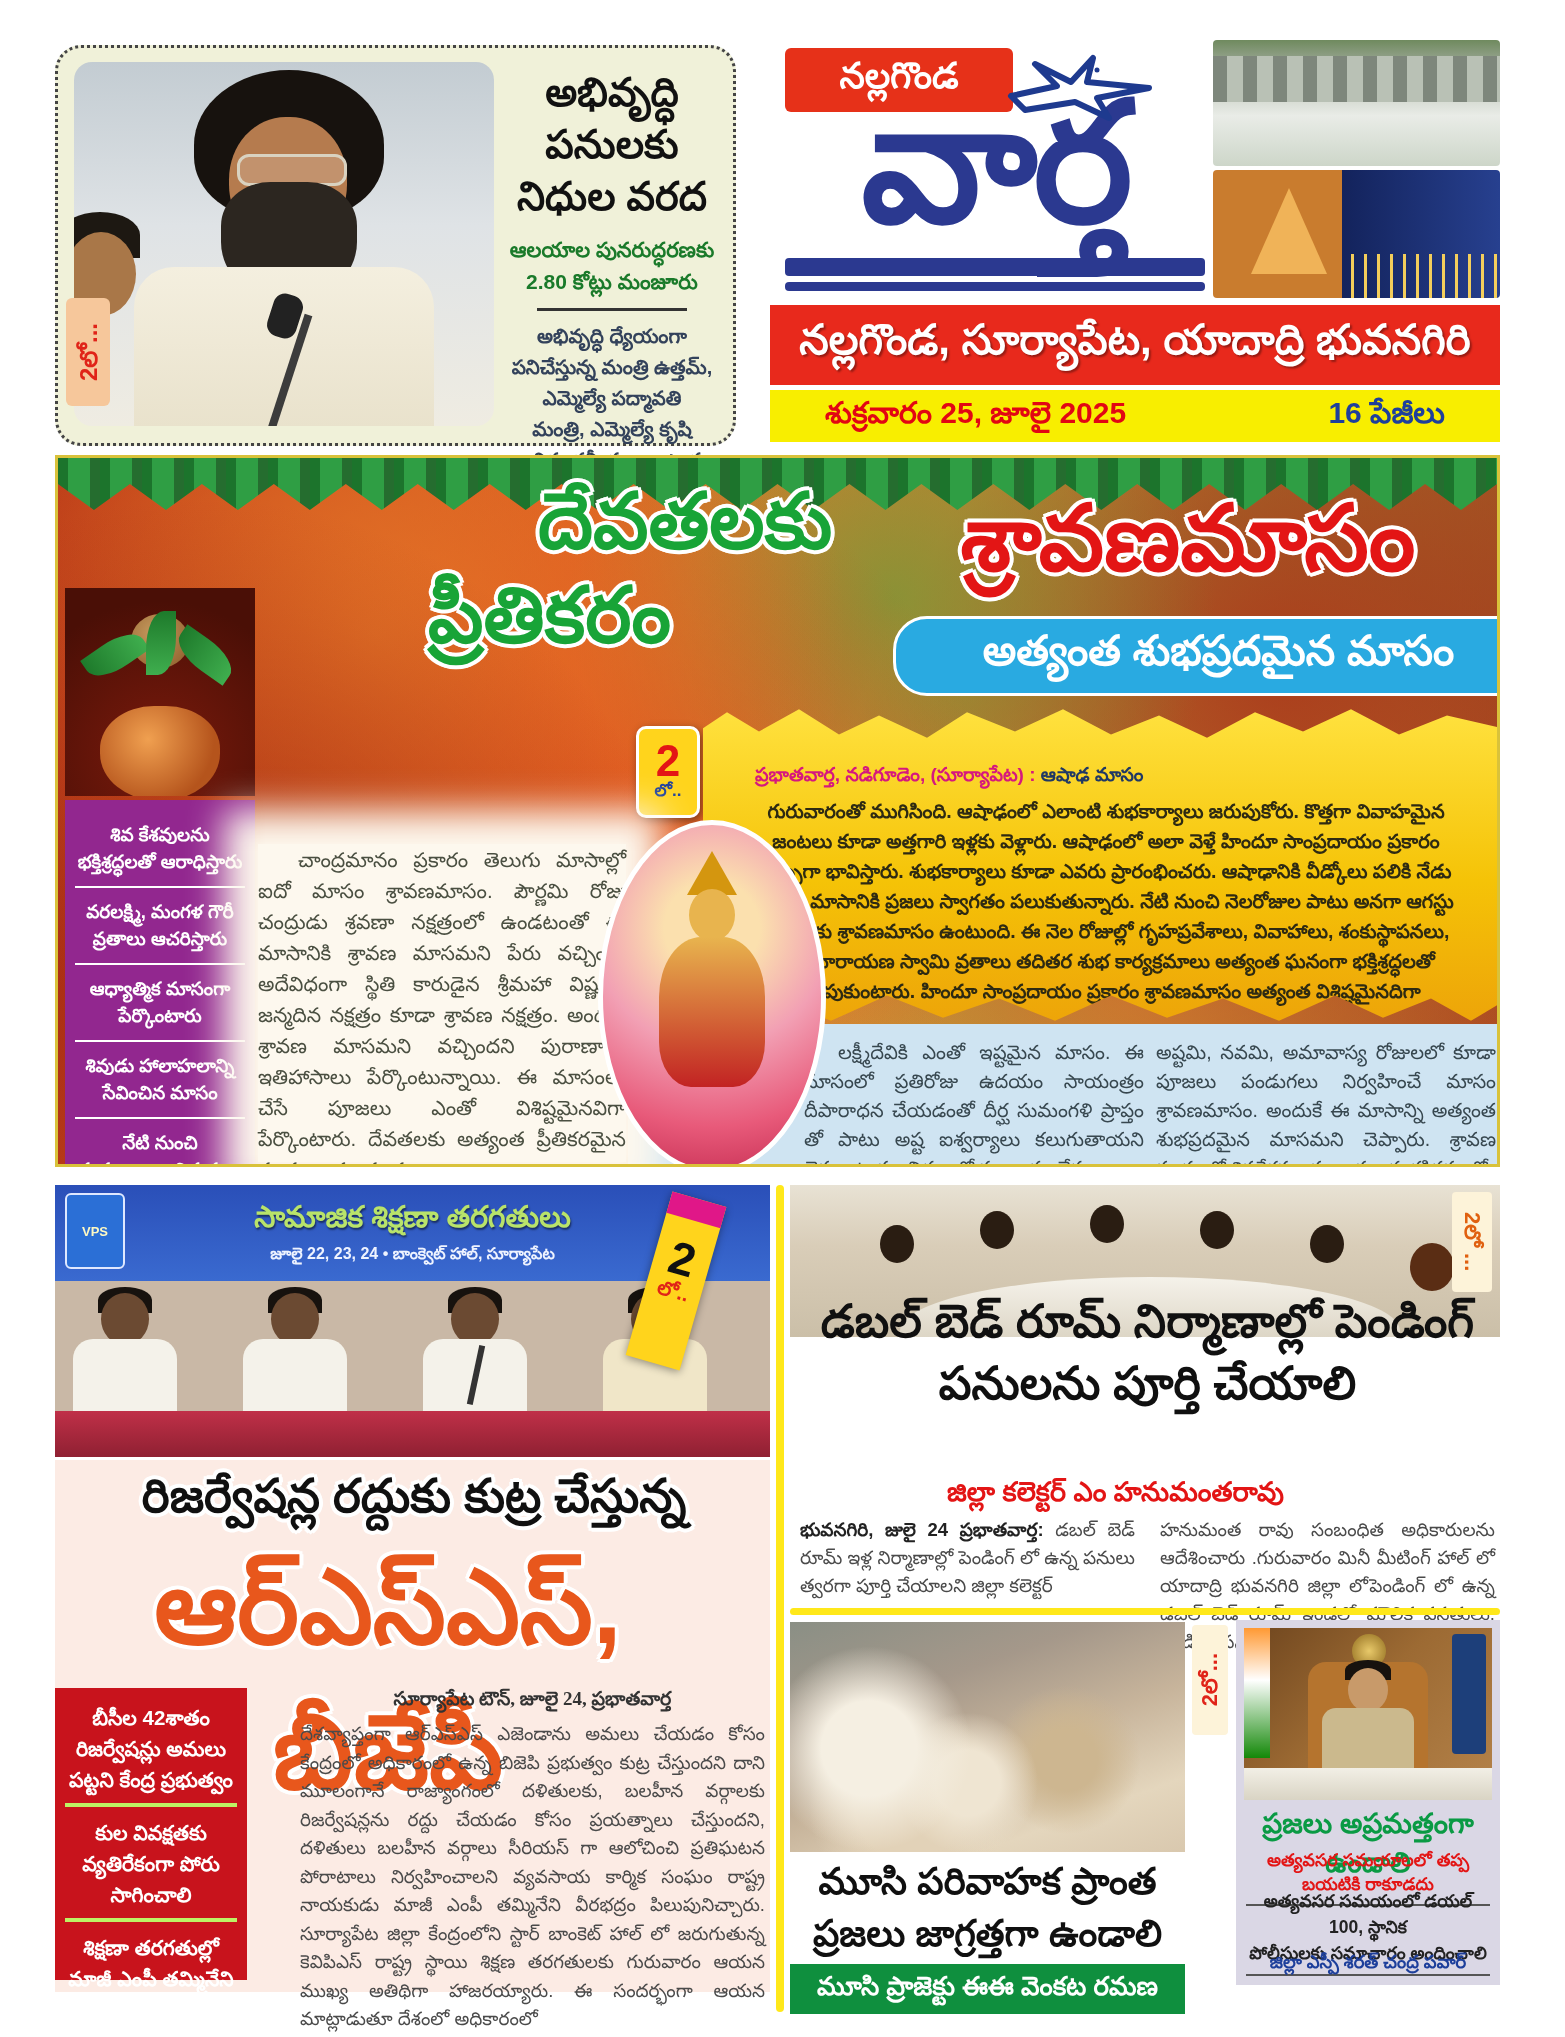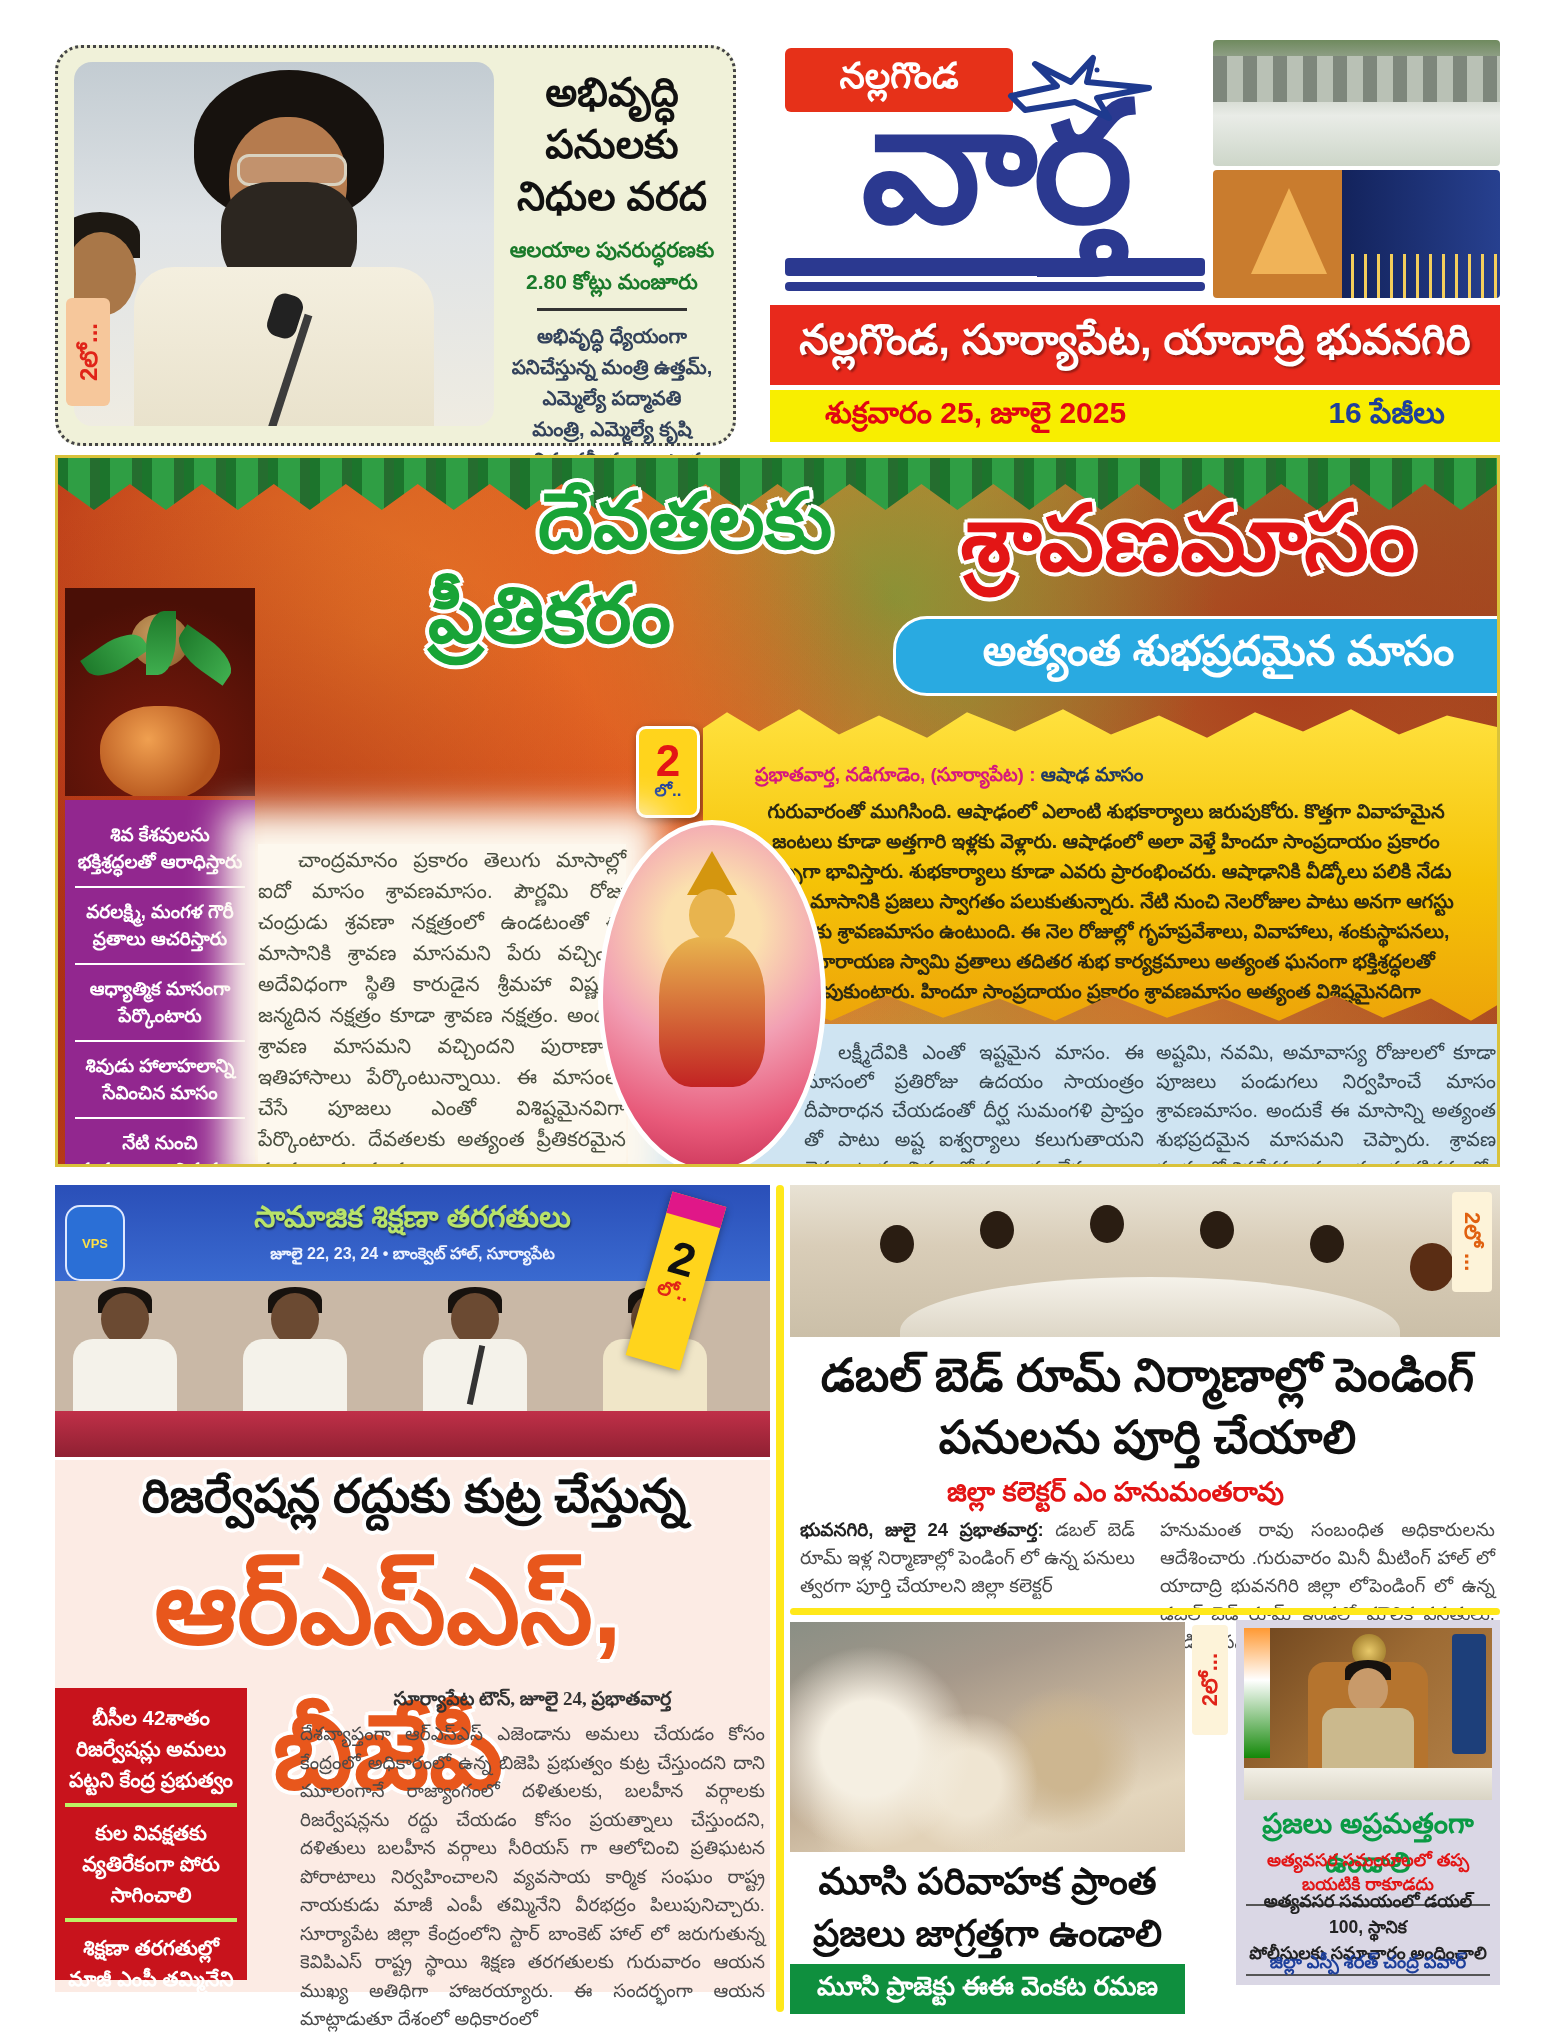--- a/index.html
+++ b/index.html
@@ -113,22 +113,22 @@
   
   .v-divider{left:776px;top:1185px;width:8px;height:827px;background:#ffe81a;border-radius:4px;}
 
   
   .bl-bg{left:55px;top:1460px;width:715px;height:532px;background:#fcebe4;}
   .press-photo{left:55px;top:1185px;width:715px;height:272px;overflow:hidden;background:#c9b8a6;}
   .pp-banner{left:0;top:0;width:100%;height:96px;background:linear-gradient(180deg,#2a4fb8,#3a6ad0);
       display:flex;flex-direction:column;align-items:center;justify-content:center;}
   .pp-banner .t{color:#b9e36a;font-size:30px;font-weight:bold;text-shadow:1px 2px 2px rgba(0,0,0,.5);}
   .pp-banner .s{color:#eef3ff;font-size:16px;font-weight:bold;margin-top:4px;}
-  .pp-flag{left:10px;top:20px;width:56px;height:72px;background:#2b6fd6;border:2px solid #dfe8ff;border-radius:15px;
-      color:#fde047;font-size:13px;font-weight:bold;display:flex;align-items:center;justify-content:center;}
+  .pp-flag{left:10px;top:8px;width:56px;height:72px;background:#2b6fd6;border:2px solid #dfe8ff;border-radius:6px;
+      color:#fef9c3;font-size:13px;font-weight:bold;display:flex;align-items:center;justify-content:center;}
   .pp-table{left:0;bottom:0;width:100%;height:46px;background:linear-gradient(180deg,#c03048,#8f2032);}
   .pp-person{position:absolute;top:108px;width:120px;height:120px;}
   .pp-head{position:absolute;left:36px;top:0;width:48px;height:52px;background:#6b4a32;border-radius:50%;}
   .pp-hair{position:absolute;left:33px;top:-6px;width:54px;height:26px;background:#17120e;border-radius:50% 50% 0 0;}
   .pp-shirt{position:absolute;left:8px;top:46px;width:104px;height:74px;background:#f4f2ea;border-radius:20px 20px 0 0;}
   .pp-ribbon{left:648px;top:1196px;width:56px;height:170px;background:#ffd41c;transform:rotate(16deg);
       box-shadow:0 2px 8px rgba(0,0,0,.4);display:flex;flex-direction:column;align-items:center;padding-top:40px;box-sizing:border-box;}
   .pp-ribbon .cap{position:absolute;top:0;left:0;width:100%;height:22px;background:#e01788;}
   .pp-ribbon .n{color:#111;font-size:46px;font-weight:bold;line-height:44px;}
   .pp-ribbon .s{color:#e02318;font-size:20px;font-weight:bold;}
@@ -143,21 +143,21 @@
 
   
   .meet-photo{left:790px;top:1185px;width:710px;height:152px;overflow:hidden;
       background:linear-gradient(180deg,#e8e2d4 0%,#d9cdb8 40%,#cbbfa8 100%);}
   .mt-table{left:110px;top:92px;width:500px;height:60px;background:linear-gradient(180deg,#f5f2ea,#ddd6c6);
       border-radius:50% 50% 0 0 / 90% 90% 0 0;}
   .mt-head{position:absolute;width:34px;height:38px;background:#2a1d12;border-radius:50%;}
   .dbr-badge{left:1452px;top:1192px;width:40px;height:100px;background:#fdf3d9;border-radius:4px;
       display:flex;align-items:center;justify-content:center;}
   .dbr-badge span{writing-mode:vertical-rl;color:#e06010;font-size:22px;font-weight:bold;}
-  .dbr-h{left:795px;top:1344px;width:705px;text-align:center;font-size:46px;line-height:62px;font-weight:bold;color:#101010;}
+  .dbr-h{left:795px;top:1290px;width:705px;text-align:center;font-size:46px;line-height:62px;font-weight:bold;color:#101010;}
   .dbr-sub{left:763px;top:1477px;width:705px;text-align:center;font-size:27px;font-weight:bold;color:#e31515;}
   .dbr-col{position:absolute;top:1516px;width:335px;font-size:18.5px;line-height:28px;color:#4a4a4a;text-align:justify;}
   .dbr-col .dl{font-weight:bold;color:#222;}
   .h-divider{left:790px;top:1608px;width:710px;height:7px;background:#ffe81a;border-radius:4px;}
 
   
   .musi-photo{left:790px;top:1622px;width:395px;height:230px;overflow:hidden;
       background:
         radial-gradient(circle at 20% 55%,#f5efe2 0 14%,transparent 30%),
         radial-gradient(circle at 45% 70%,#efe5d2 0 12%,transparent 26%),

